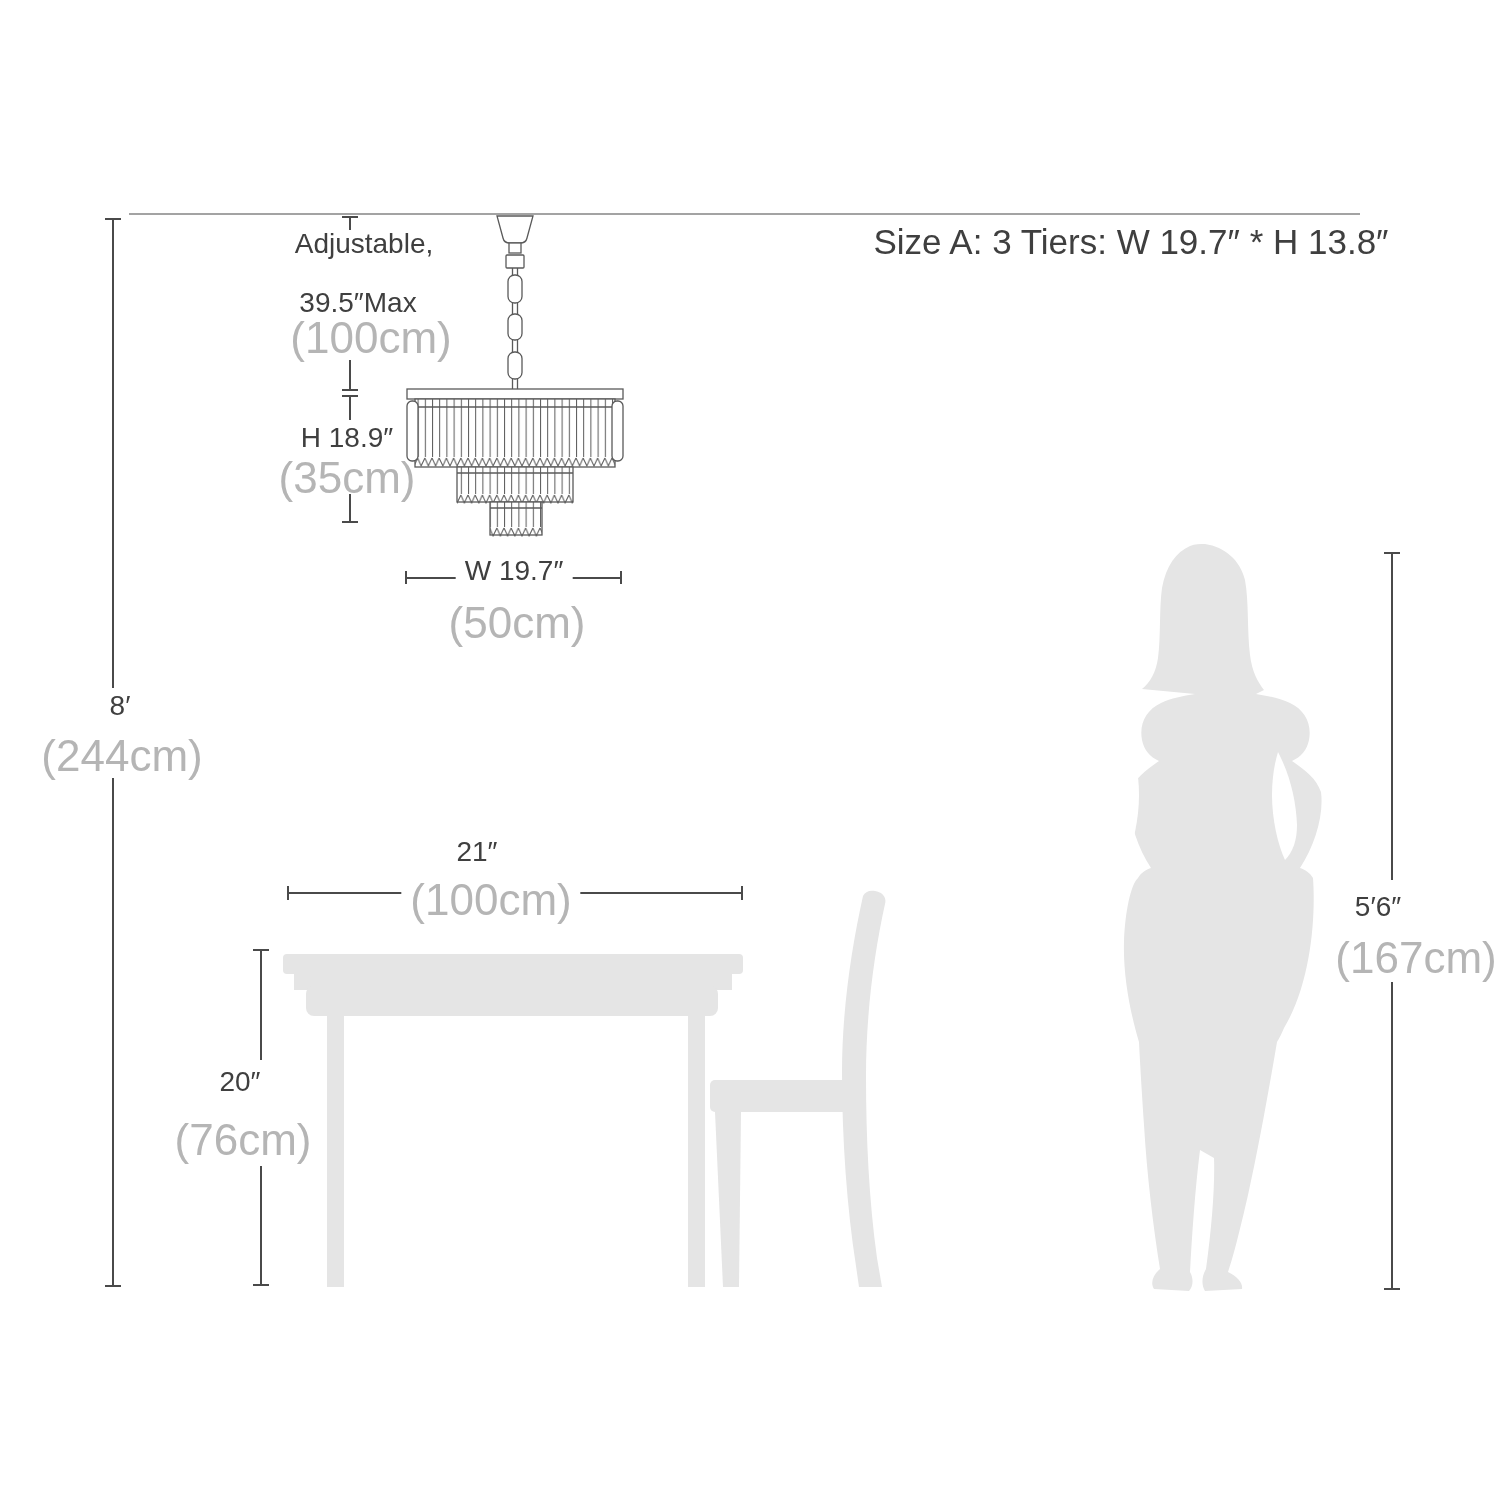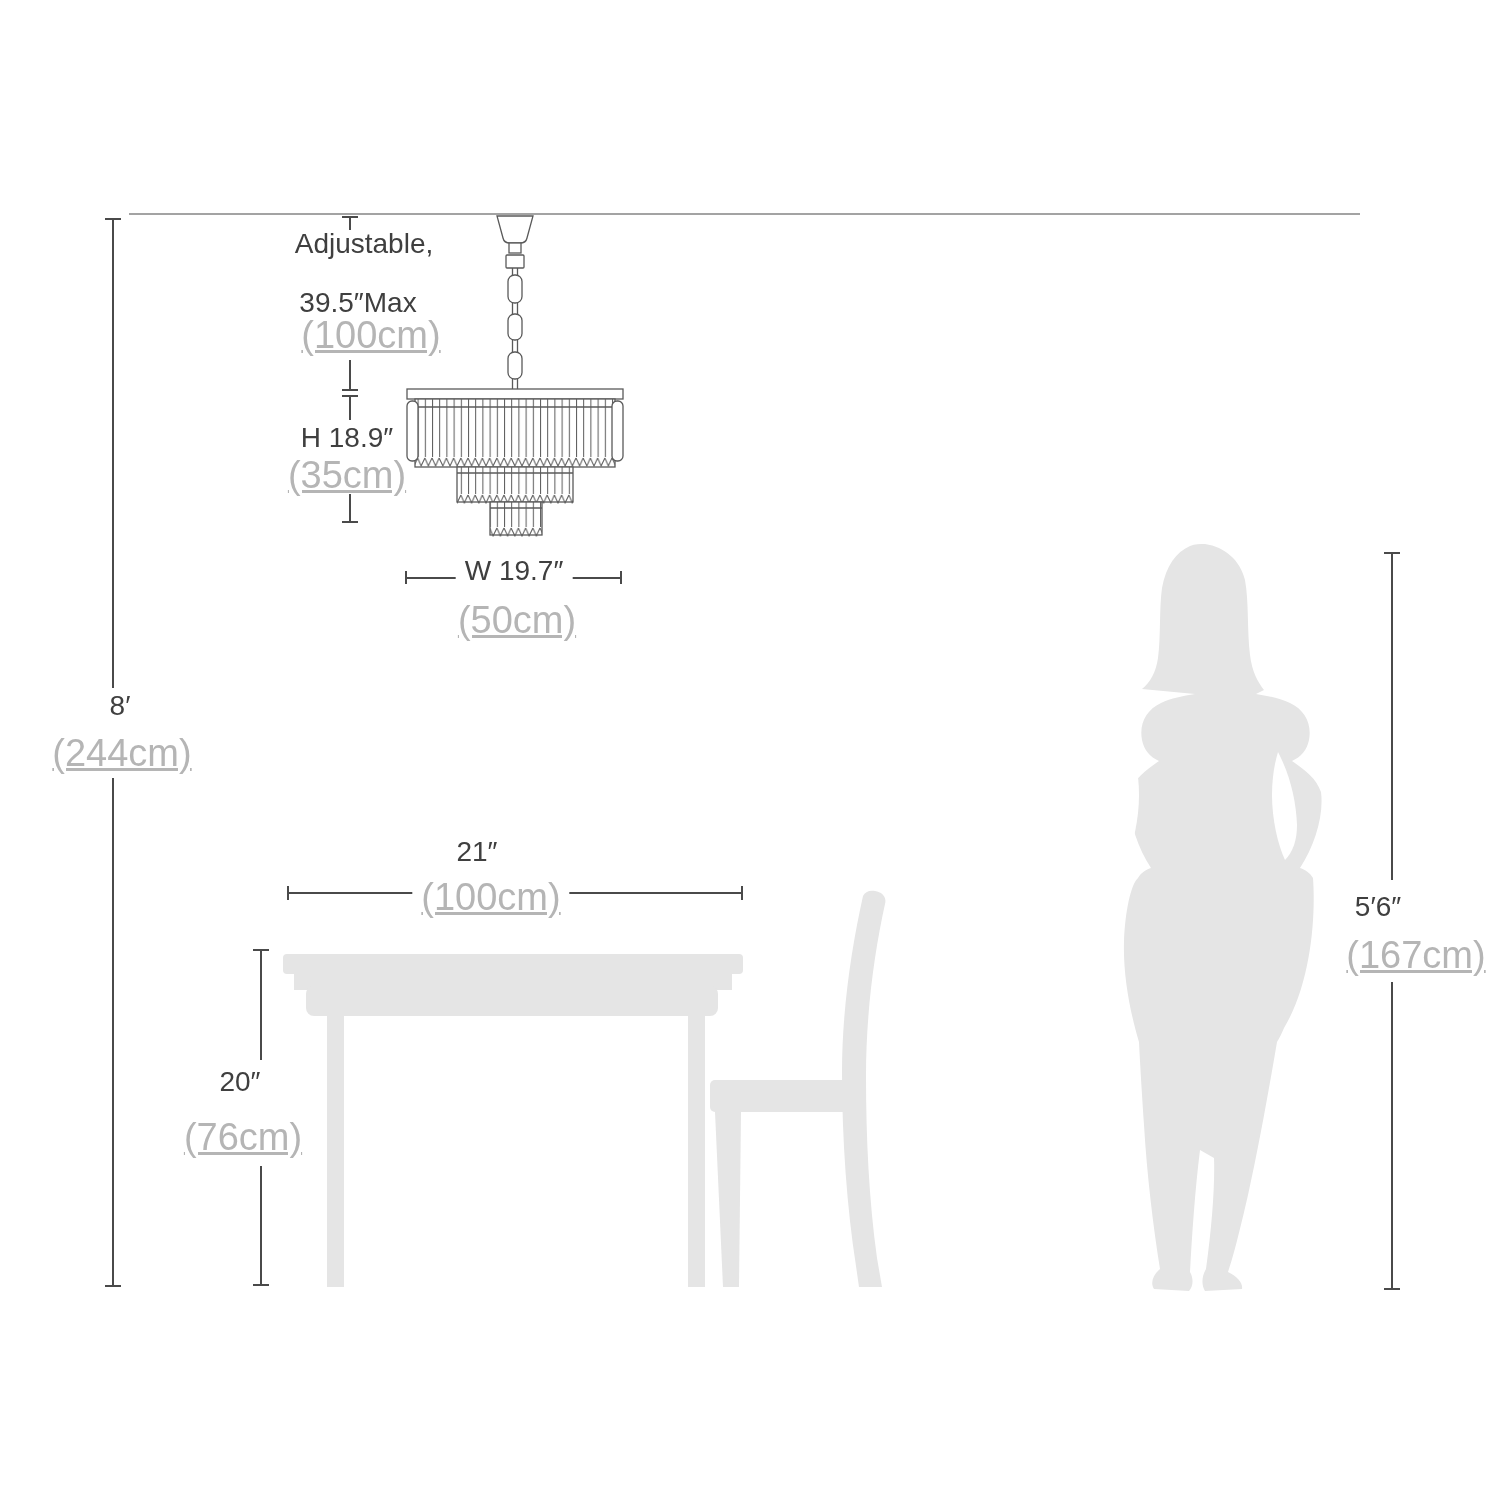--- a/index.html
+++ b/index.html
@@ -17,21 +17,21 @@
   #figures{position:absolute;left:0;top:0;z-index:1;}
   .dimv{position:absolute;width:2px;background:var(--line);z-index:2;}
   .dimh{position:absolute;height:2px;background:var(--line);z-index:2;}
   .tickh{position:absolute;width:16px;height:2px;background:var(--line);z-index:2;}
   .tickv{position:absolute;width:2px;height:14px;background:var(--line);z-index:2;}
   .ceil{position:absolute;height:2px;background:var(--ceil);z-index:2;}
   .lbl{
     position:absolute;transform:translateX(-50%);white-space:nowrap;line-height:1;
     font-size:28px;color:var(--dark);z-index:3;
   }
-  .lbl.gray{color:var(--muted);font-size:38px;text-decoration:underline;}
+  .lbl.gray{color:var(--muted);font-size:44px;}
   .lbl.bg{background:#ffffff;padding:0 9px;}
   .lbl.note{font-size:35px;}
 </style>
 </head>
 <body>
 
 <div id="canvas">
 
   <svg id="figures" width="1500" height="1500" viewBox="0 0 1500 1500">
     <defs>
@@ -197,20 +197,21 @@
     <div class="tickh" style="left:253px;top:1284px;"></div>
   </div>
 
   <div>
     <div class="tickh" style="left:1384px;top:552px;"></div>
     <div class="dimv" style="left:1391px;top:552px;height:328px;"></div>
     <div class="dimv" style="left:1391px;top:982px;height:307px;"></div>
     <div class="tickh" style="left:1384px;top:1288px;"></div>
   </div>
 
+  <div class="lbl note" style="left:1131px;top:224px;">Size A: 3 Tiers: W 19.7″ * H 13.8″</div>
 
   <div class="lbl" style="left:364px;top:230px;">Adjustable,</div>
   <div class="lbl" style="left:358px;top:289px;">39.5″Max</div>
   <div class="lbl gray" style="left:371px;top:316px;">(100cm)</div>
 
   <div class="lbl" style="left:347px;top:424px;">H 18.9″</div>
   <div class="lbl gray" style="left:347px;top:456px;">(35cm)</div>
 
   <div class="lbl bg" style="left:514px;top:557px;">W 19.7″</div>
   <div class="lbl gray" style="left:517px;top:601px;text-align:center;">(50cm)</div>

